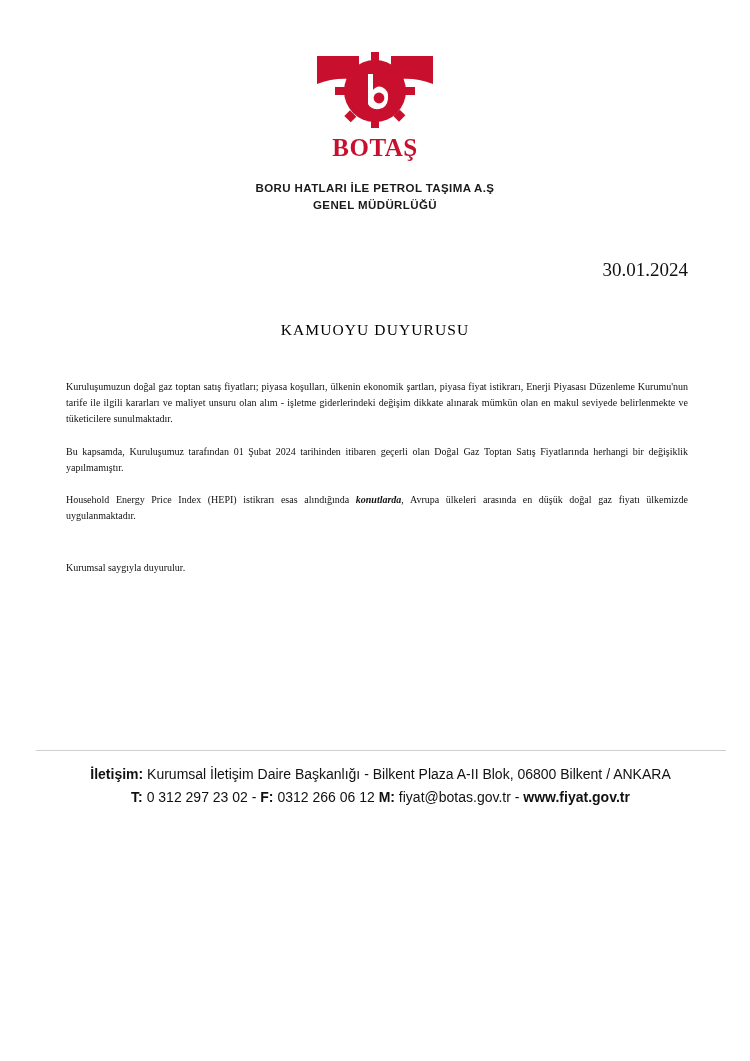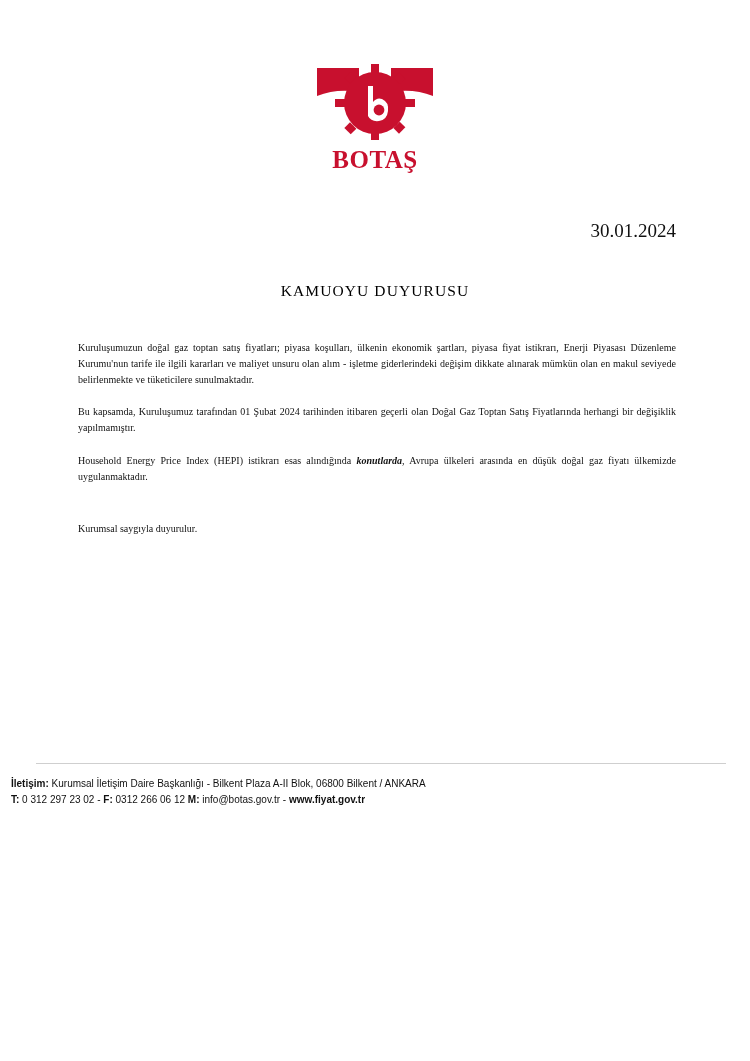--- a/index.html
+++ b/index.html
@@ -13,21 +13,21 @@
     font-family: "Liberation Serif", serif;
     color: #000000;
     position: relative;
     overflow: hidden;
   }
   .page {
     position: relative;
     width: 750px;
     height: 828px;
     box-sizing: border-box;
-    padding: 16px;
+    padding: 4px;
   }
 
   
   .header {
     text-align: center;
     padding-top: 46px;
   }
   .logo-wrap {
     display: inline-block;
     position: relative;
@@ -92,22 +92,23 @@
     font-weight: bold;
     font-style: italic;
   }
 
   
   .footer {
     position: absolute;
     left: 11px;
     right: 0;
     bottom: 20px;
+    text-align: center;
     font-family: "Liberation Sans", sans-serif;
-    font-size: 10px;
+    font-size: 14px;
     line-height: 1.6;
     color: #111;
   }
   .footer .sep {
     width: 690px;
     height: 1px;
     background: #cfcfcf;
     margin: 0 auto 12px auto;
   }
   .footer b {
@@ -138,32 +139,36 @@
           <rect x="84" y="12" width="9" height="8" transform="rotate(45 88 16)"></rect>
           <rect x="35" y="62" width="9" height="8" transform="rotate(45 39 66)"></rect>
           <rect x="84" y="62" width="9" height="8" transform="rotate(-45 88 66)"></rect>
         </g>
 
         <path d="M57 24 L62 24 L62 40 Q66 35 71 37 Q78 40 77 49 Q76 58 68 59 Q60 60 57 54 Z" fill="#ffffff"></path>
         <circle cx="68" cy="48" r="5.4" fill="#c8102e"></circle>
       </svg>
     </div>
     <div class="logo-text">BOTAŞ</div>
+    <div class="org-lines">
+      <div>BORU HATLARI İLE PETROL TAŞIMA A.Ş</div>
+      <div>GENEL MÜDÜRLÜĞÜ</div>
+    </div>
   </div>
 
   <div class="date">30.01.2024</div>
 
   <div class="doc-title">KAMUOYU DUYURUSU</div>
 
   <div class="content">
     <p class="para">Kuruluşumuzun doğal gaz toptan satış fiyatları; piyasa koşulları, ülkenin ekonomik şartları, piyasa fiyat istikrarı, Enerji Piyasası Düzenleme Kurumu'nun tarife ile ilgili kararları ve maliyet unsuru olan alım - işletme giderlerindeki değişim dikkate alınarak mümkün olan en makul seviyede belirlenmekte ve tüketicilere sunulmaktadır.</p>
     <p class="para">Bu kapsamda, Kuruluşumuz tarafından 01 Şubat 2024 tarihinden itibaren geçerli olan Doğal Gaz Toptan Satış Fiyatlarında herhangi bir değişiklik yapılmamıştır.</p>
     <p class="para"><span>Household Energy Price Index (HEPI) istikrarı esas alındığında </span><span class="bold-italic">konutlarda</span><span>, Avrupa ülkeleri arasında en düşük doğal gaz fiyatı ülkemizde uygulanmaktadır.</span></p>
     <p class="para no-justify spaced-top">Kurumsal saygıyla duyurulur.</p>
   </div>
 
   <div class="footer">
     <div class="sep"></div>
     <div><b>İletişim:</b><span> Kurumsal İletişim Daire Başkanlığı - Bilkent Plaza A-II Blok, 06800 Bilkent / ANKARA</span></div>
-    <div><b>T:</b><span> 0 312 297 23 02 - </span><b>F:</b><span> 0312 266 06 12 </span><b>M:</b><span> info@botas.gov.tr - </span><b>www.fiyat.gov.tr</b></div>
+    <div><b>T:</b><span> 0 312 297 23 02 - </span><b>F:</b><span> 0312 266 06 12 </span><b>M:</b><span> fiyat@botas.gov.tr - </span><b>www.fiyat.gov.tr</b></div>
   </div>
 
 </div>
 
 </body></html>

